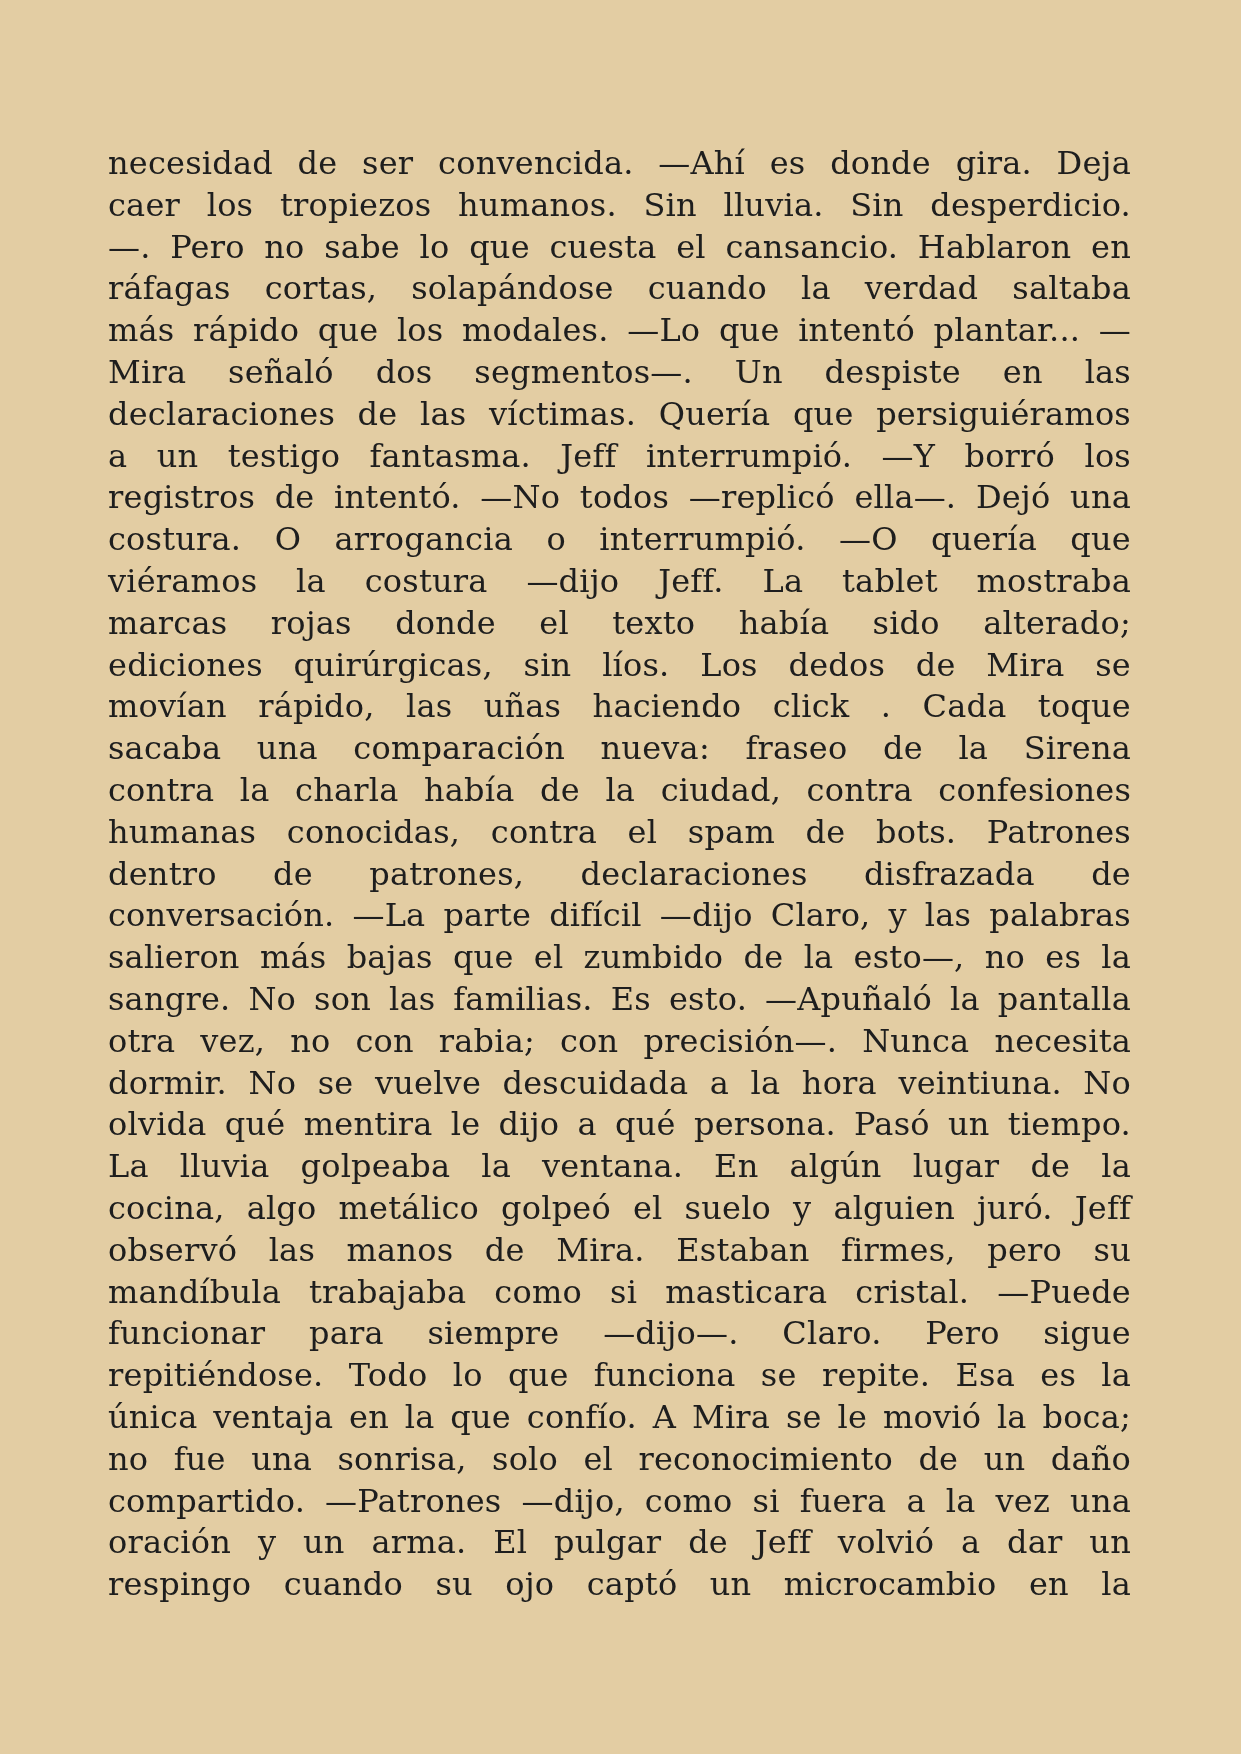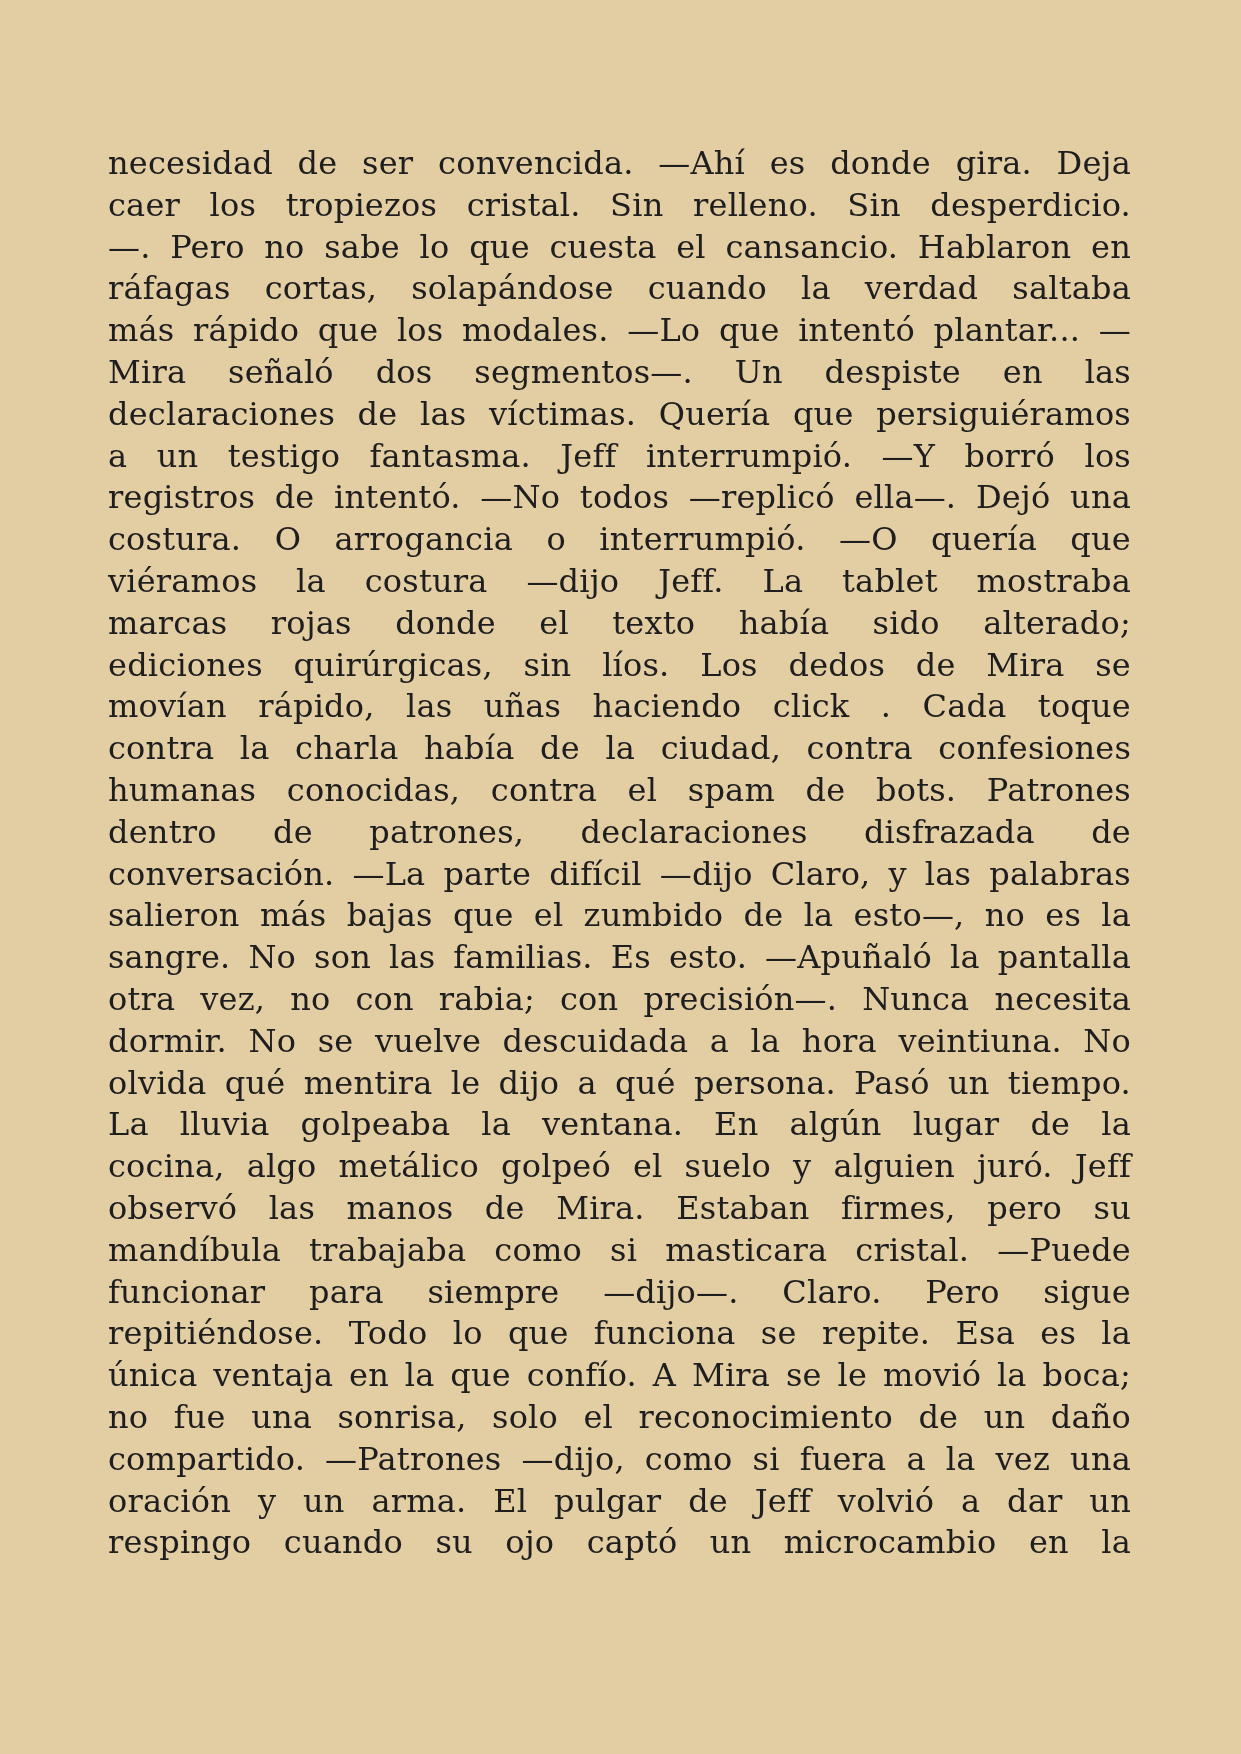--- a/index.html
+++ b/index.html
@@ -37,33 +37,34 @@
     height: 41.8px;
     overflow: visible;
   }
 </style>
 </head>
 <body>
 
 <div class="page">
   <div class="text-block">
       <div class="text-line">necesidad de ser convencida. —Ahí es donde gira. Deja</div>
-      <div class="text-line">caer los tropiezos cristal. Sin relleno. Sin desperdicio.</div>
+      <div class="text-line">caer los tropiezos humanos. Sin lluvia. Sin desperdicio.</div>
       <div class="text-line">—. Pero no sabe lo que cuesta el cansancio. Hablaron en</div>
       <div class="text-line">ráfagas cortas, solapándose cuando la verdad saltaba</div>
       <div class="text-line">más rápido que los modales. —Lo que intentó plantar... —</div>
       <div class="text-line">Mira señaló dos segmentos—. Un despiste en las</div>
       <div class="text-line">declaraciones de las víctimas. Quería que persiguiéramos</div>
       <div class="text-line">a un testigo fantasma. Jeff interrumpió. —Y borró los</div>
       <div class="text-line">registros de intentó. —No todos —replicó ella—. Dejó una</div>
       <div class="text-line">costura. O arrogancia o interrumpió. —O quería que</div>
       <div class="text-line">viéramos la costura —dijo Jeff. La tablet mostraba</div>
       <div class="text-line">marcas rojas donde el texto había sido alterado;</div>
       <div class="text-line">ediciones quirúrgicas, sin líos. Los dedos de Mira se</div>
       <div class="text-line">movían rápido, las uñas haciendo click . Cada toque</div>
+      <div class="text-line">sacaba una comparación nueva: fraseo de la Sirena</div>
       <div class="text-line">contra la charla había de la ciudad, contra confesiones</div>
       <div class="text-line">humanas conocidas, contra el spam de bots. Patrones</div>
       <div class="text-line">dentro de patrones, declaraciones disfrazada de</div>
       <div class="text-line">conversación. —La parte difícil —dijo Claro, y las palabras</div>
       <div class="text-line">salieron más bajas que el zumbido de la esto—, no es la</div>
       <div class="text-line">sangre. No son las familias. Es esto. —Apuñaló la pantalla</div>
       <div class="text-line">otra vez, no con rabia; con precisión—. Nunca necesita</div>
       <div class="text-line">dormir. No se vuelve descuidada a la hora veintiuna. No</div>
       <div class="text-line">olvida qué mentira le dijo a qué persona. Pasó un tiempo.</div>
       <div class="text-line">La lluvia golpeaba la ventana. En algún lugar de la</div>

